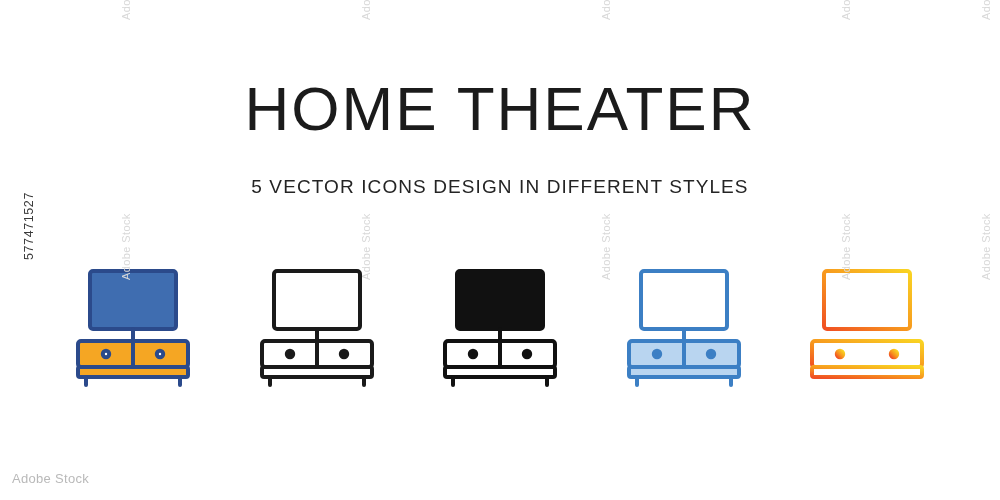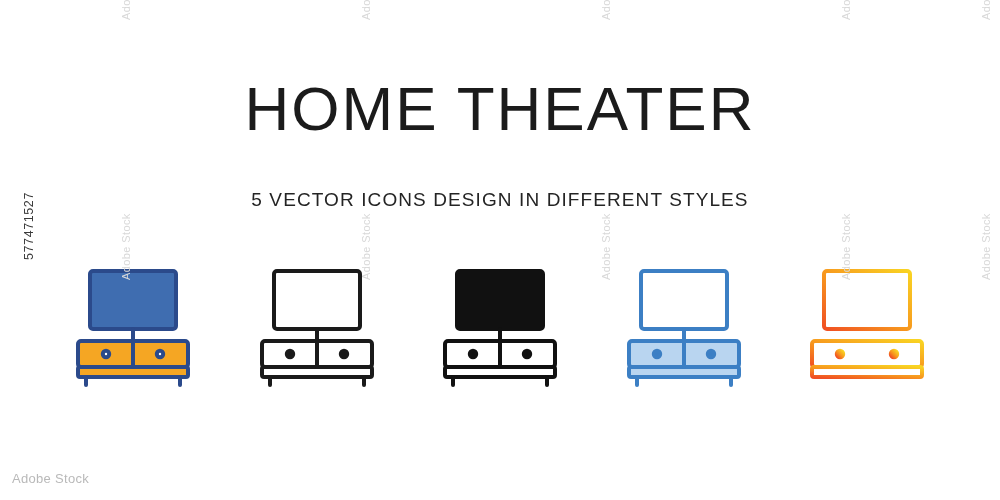--- a/index.html
+++ b/index.html
@@ -40,21 +40,20 @@
     top: 175px;
     left: 0;
     width: 1000px;
     text-align: center;
     font-size: 19px;
     line-height: 24px;
     font-weight: 400;
     letter-spacing: 1.1px;
     color: #242424;
     white-space: nowrap;
-    margin-top: 13px;
   }
 
   
   .icon-row {
     position: absolute;
     top: 262px;
     left: 0;
     width: 1000px;
     height: 140px;
     display: flex;

